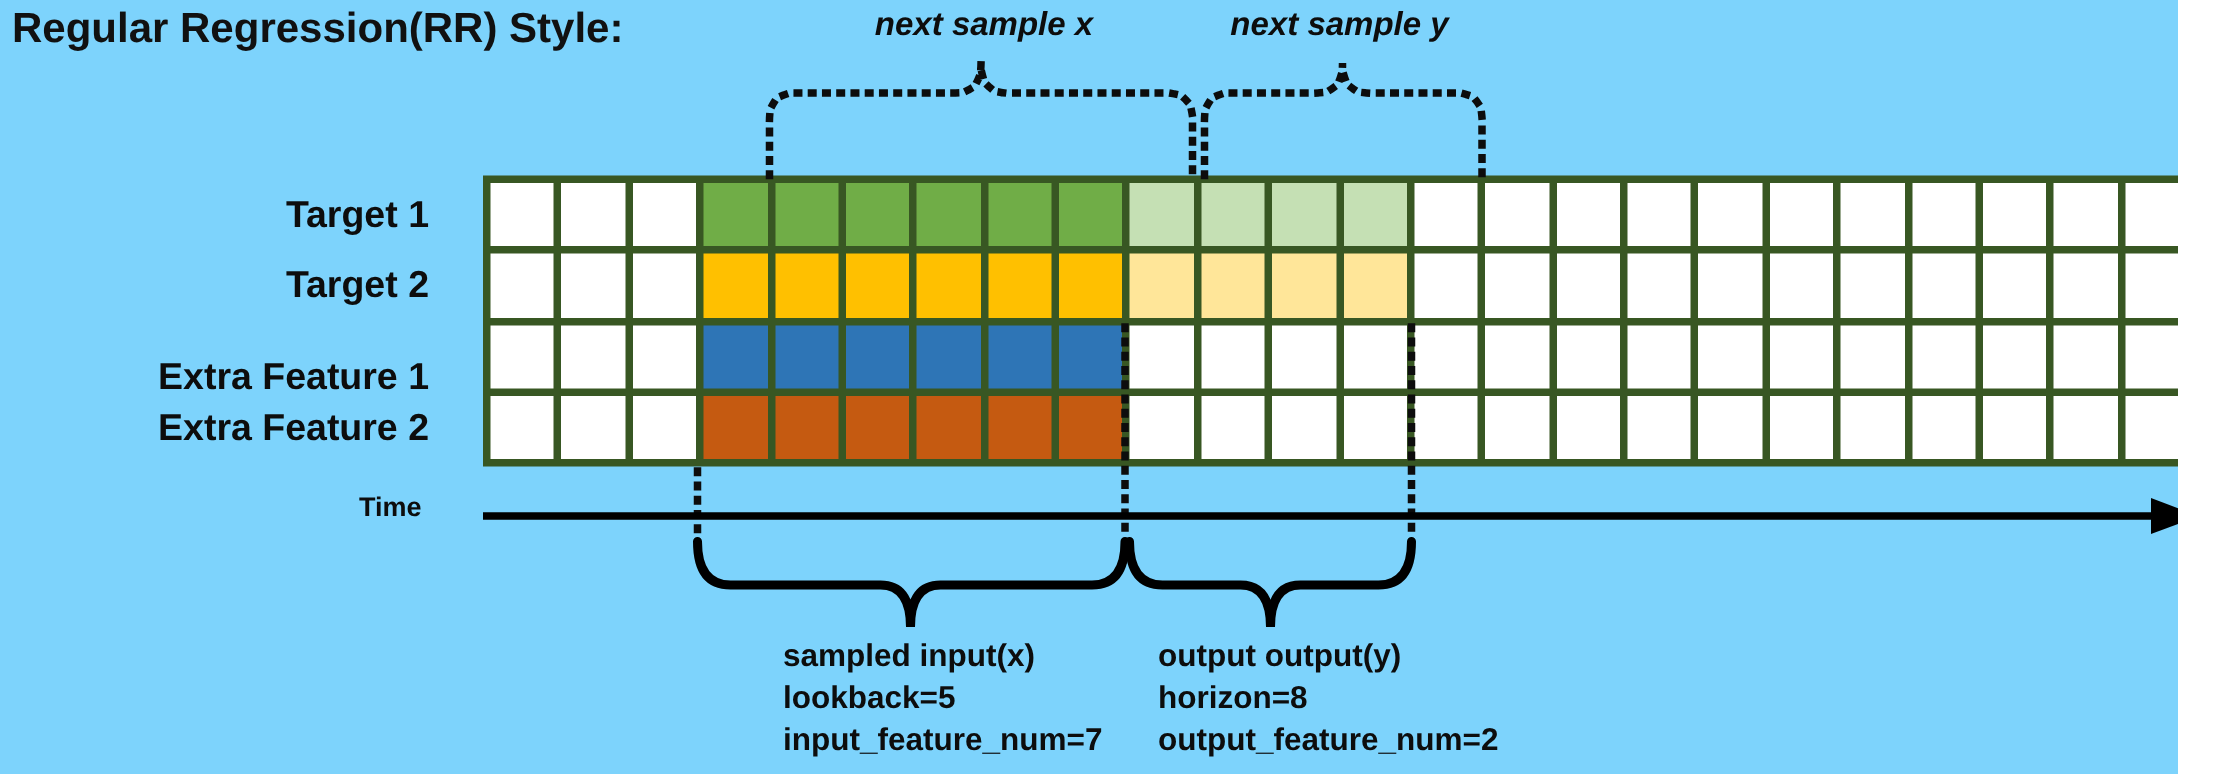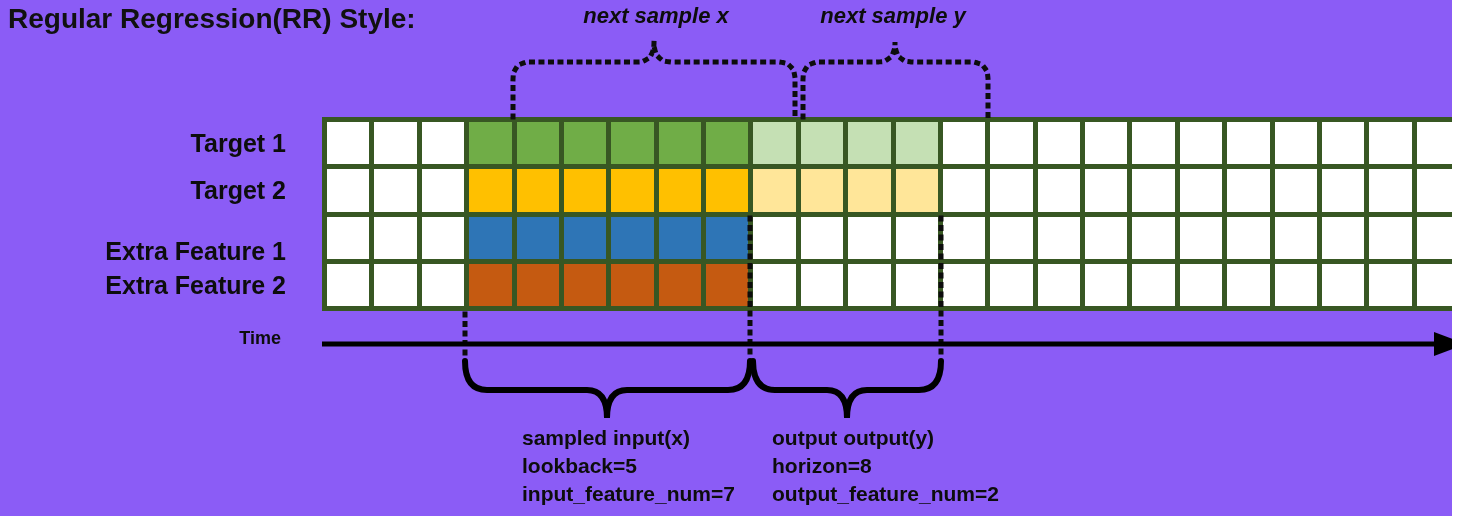--- a/index.html
+++ b/index.html
@@ -1,20 +1,20 @@
 <!DOCTYPE html>
 <html><head>
 <meta charset="utf-8">
 <style>
   html, body { margin: 0; padding: 0; background: #ffffff; }
   .canvas {
     position: relative;
     width: 1452px;
     height: 516px;
-    background: #8b5cf6;
+    background: #7dd3fc;
     font-family: "Liberation Sans", sans-serif;
     color: #0d0d0d;
     overflow: hidden;
   }
   .title {
     position: absolute;
     left: 8px; top: 3px;
     font-size: 28px;
     font-weight: 700;
     color: #111;

